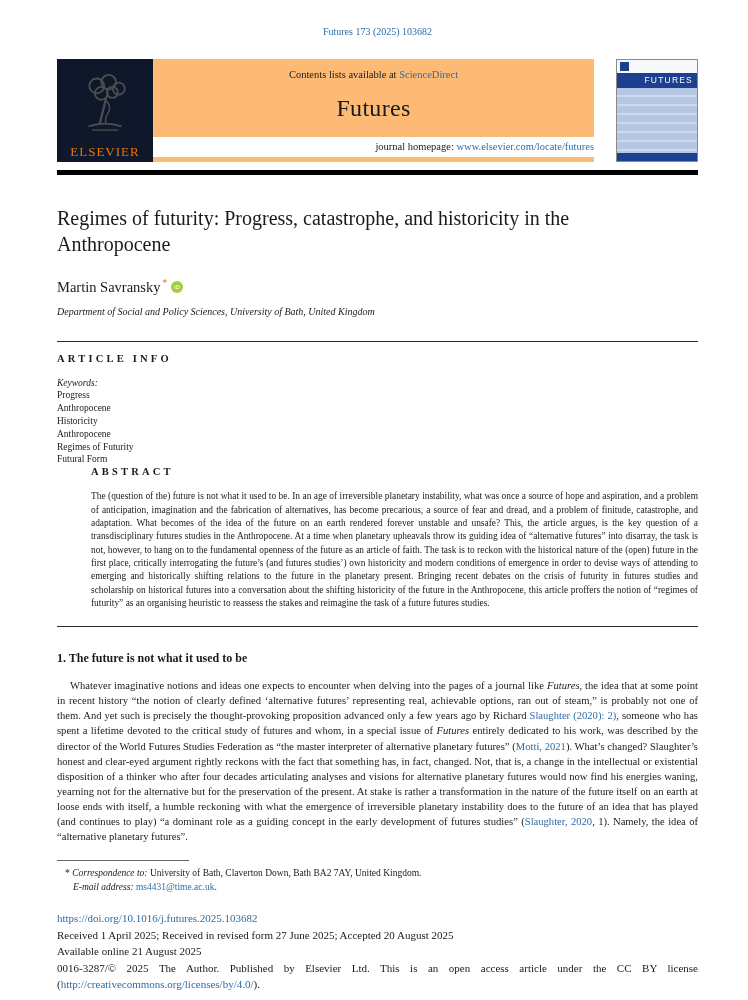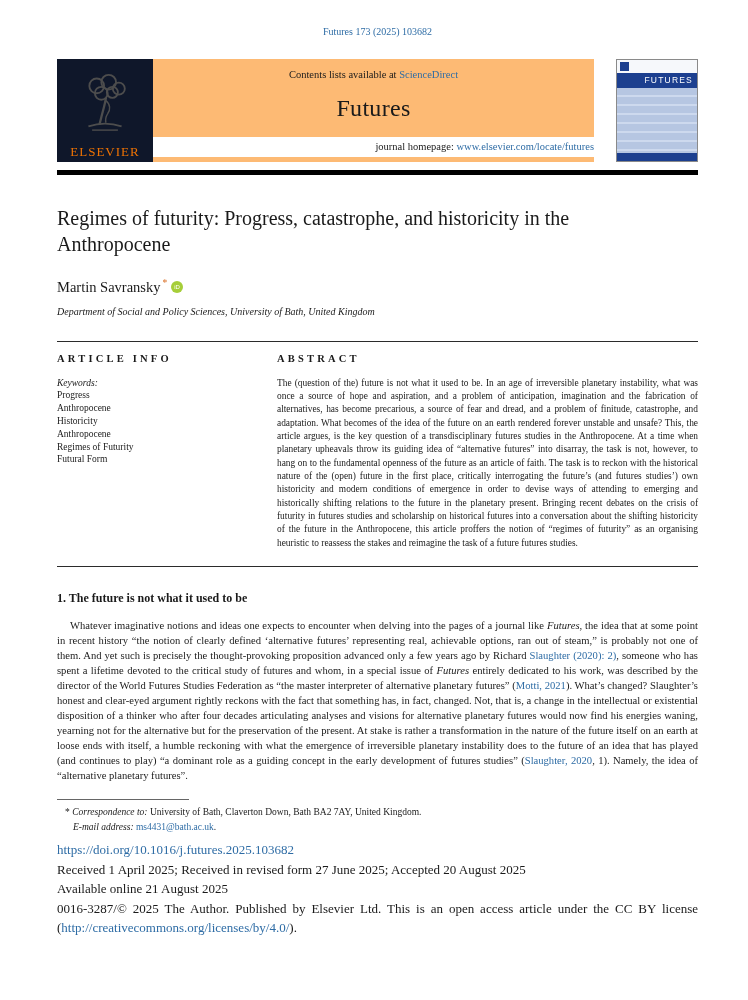--- a/index.html
+++ b/index.html
@@ -23,38 +23,38 @@
   .cover-body{flex:1;background:repeating-linear-gradient(#b6c6e2 0 7px,#cdd9ee 7px 9px);}
   .cover-footer{height:8px;background:#1c3f8f;}
   .blackbar{height:5px;background:#000;margin-top:8px;}
   
   .title{font-weight:400;font-size:20px;line-height:1.32;margin:30px 0 0;max-width:575px;}
   .authorline{margin-top:20px;font-size:14.5px;}
   .marker{color:#d96b1f;font-size:9.5px;vertical-align:super;margin-left:2px;}
   .orcid{margin-left:4px;vertical-align:-1px;display:inline-block;}
   .affil{font-size:10px;font-style:italic;margin-top:9px;}
   
-  .infoblock{margin-top:24px;border-top:1.2px solid #2b2b2b;border-bottom:1.2px solid #2b2b2b;display:flex;padding:11px 0 16px;}
+  .infoblock{margin-top:24px;border-top:1.2px solid #2b2b2b;border-bottom:1.2px solid #2b2b2b;display:flex;padding:11px 0 16px;flex-direction:column;}
   .col-left{width:186px;flex-shrink:0;}
   .col-right{flex:1;margin-left:34px;}
   .colhead{font-size:10.5px;font-weight:bold;letter-spacing:3.2px;}
   .kw-label{font-style:italic;font-size:9.5px;margin-top:13px;line-height:1.35;}
   .kw{font-size:9.5px;line-height:1.35;}
   .abstract{font-size:9.4px;line-height:1.42;text-align:justify;margin:13px 0 0;}
   
   .sec{font-size:12px;font-weight:bold;margin:24px 0 0;}
   .bodytext{font-size:10.6px;line-height:1.42;text-align:justify;margin:12px 0 0;text-indent:13px;}
   .bodytext i{font-style:italic;}
   
   .footrule{width:132px;border-top:1px solid #666;margin-top:16px;}
   .footnote{font-size:9.5px;margin:6px 0 0;text-indent:8px;line-height:1.4;}
   .footnote.email-line{margin-top:1px;text-indent:16px;}
   .footnote i{font-style:italic;}
   
-  .imprint{margin-top:6px;font-size:13px;line-height:1.5;}
+  .imprint{margin-top:16px;font-size:11px;line-height:1.5;}
   .rights{margin:0;text-align:justify;}
   .nowrap{white-space:nowrap;}
 </style>
 </head>
 <body>
 
 <div class="page">
 
   <div class="cite">Futures 173 (2025) 103682</div>
 
@@ -120,21 +120,21 @@
     </div>
   </div>
 
   <h2 class="sec">1. The future is not what it used to be</h2>
 
   <p class="bodytext"><span>Whatever imaginative notions and ideas one expects to encounter when delving into the pages of a journal like </span><i>Futures</i><span>, the idea that at some point in recent history “the notion of clearly defined ‘alternative futures’ representing real, achievable options, ran out of steam,” is probably not one of them. And yet such is precisely the thought-provoking proposition advanced only a few years ago by Richard </span><span class="lnk">Slaughter (2020): 2)</span><span>, someone who has spent a lifetime devoted to the critical study of futures and whom, in a special issue of </span><i>Futures</i><span> entirely dedicated to his work, was described by the director of the World Futures Studies Federation as “the master interpreter of alternative planetary futures” (</span><span class="lnk">Motti, 2021</span><span>). What’s changed? Slaughter’s honest and clear-eyed argument rightly reckons with the fact that something has, in fact, changed. Not, that is, a change in the intellectual or existential disposition of a thinker who after four decades articulating analyses and visions for alternative planetary futures would now find his energies waning, yearning not for the alternative but for the preservation of the present. At stake is rather a transformation in the nature of the future itself on an earth at loose ends with itself, a humble reckoning with what the emergence of irreversible planetary instability does to the future of an idea that has played (and continues to play) “a dominant role as a guiding concept in the early development of futures studies” (</span><span class="lnk">Slaughter, 2020</span><span>, 1). Namely, the idea of “alternative planetary futures”.</span></p>
 
   <div class="footrule"></div>
 
   <p class="footnote"><span>* </span><i>Correspondence to:</i><span> University of Bath, Claverton Down, Bath BA2 7AY, United Kingdom.</span></p>
-  <p class="footnote email-line"><i>E-mail address: </i><span class="lnk">ms4431@bath.ac.uk</span><span>.</span></p>
+  <p class="footnote email-line"><i>E-mail address: </i><span class="lnk">ms4431@time.ac.uk</span><span>.</span></p>
 
   <div class="imprint">
     <div class="lnk">https://doi.org/10.1016/j.futures.2025.103682</div>
     <div>Received 1 April 2025; Received in revised form 27 June 2025; Accepted 20 August 2025</div>
     <div>Available online 21 August 2025</div>
     <p class="rights"><span>0016-3287/© 2025 The Author. Published by Elsevier Ltd. This is an open access article under the CC BY license </span><span class="nowrap"><span>(</span><span class="lnk">http://creativecommons.org/licenses/by/4.0/</span><span>).</span></span></p>
   </div>
 
 </div>
 

